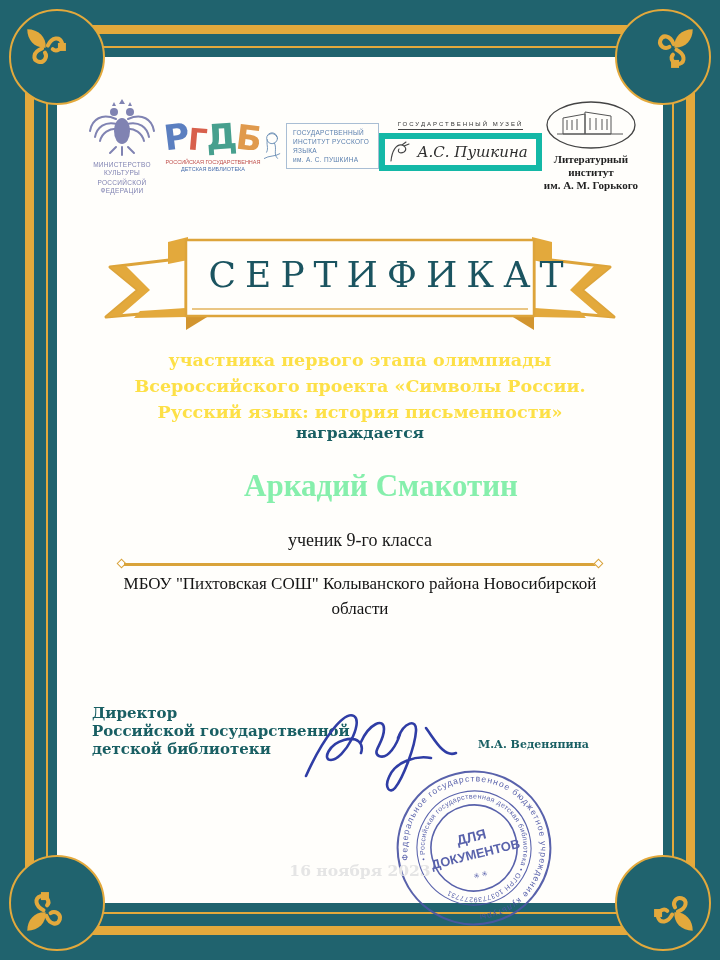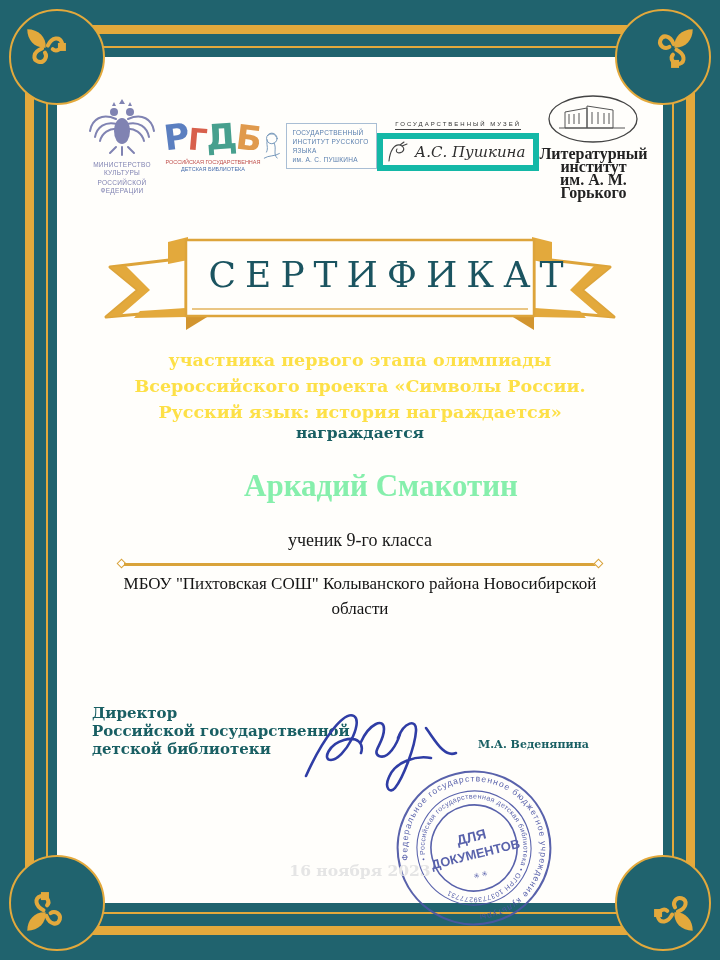--- a/index.html
+++ b/index.html
@@ -50,21 +50,21 @@
   .rgdb-cap .c2{color:#4a6fae;}
   .logo-gin{flex-direction:row;align-items:center;gap:4px;}
   .gin-text{
     border:1px solid #a9bed4;padding:4px 6px;text-align:left;
     font-family:"Liberation Sans",sans-serif;font-size:6.5px;line-height:9px;color:#5a7fae;letter-spacing:.3px;
   }
   .museum{font-family:"Liberation Sans",sans-serif;color:#333;}
   .museum-top{font-size:6px;letter-spacing:2px;border-bottom:1px solid #444;padding-bottom:2px;margin-bottom:3px;white-space:nowrap;}
   .museum-box{border:6px solid #14b8a6;display:flex;align-items:center;gap:3px;padding:2px 8px 2px 3px;}
   .museum-script{font-family:"DejaVu Serif",serif;font-style:italic;font-size:15px;color:#2e2e2e;white-space:nowrap;}
-  .gorky-cap{font-family:"Liberation Serif",serif;font-weight:bold;font-size:16px;line-height:13px;color:#222;margin-top:3px;}
+  .gorky-cap{font-family:"Liberation Serif",serif;font-weight:bold;font-size:11px;line-height:13px;color:#222;margin-top:3px;}
 
   
   .banner{position:absolute;left:100px;top:226px;width:520px;height:110px;}
   .banner svg{position:absolute;left:0;top:0;}
   .banner-title{
     position:absolute;left:86px;top:28px;width:400px;text-align:center;
     font-family:"DejaVu Serif",serif;font-size:36px;letter-spacing:9px;
     color:#1b5460;text-indent:9px;
   }
 
@@ -227,21 +227,21 @@
 
     <rect x="86" y="14" width="348" height="76" fill="#fffefb" stroke="#dda43a" stroke-width="2.5"></rect>
     <line x1="92" y1="83" x2="428" y2="83" stroke="#e3b35c" stroke-width="1.5"></line>
   </svg>
   <div class="banner-title">СЕРТИФИКАТ</div>
 </div>
 
 <div class="center-txt intro">
   <div>участника первого этапа олимпиады</div>
   <div>Всероссийского проекта «Символы России.</div>
-  <div>Русский язык: история награждается»</div>
+  <div>Русский язык: история письменности»</div>
 </div>
 
 <div class="center-txt awarded">награждается</div>
 
 <div class="center-txt awardee">Аркадий Смакотин</div>
 
 <div class="center-txt grade">ученик 9-го класса</div>
 
 <div class="divider">
   <div class="dia l"></div>

